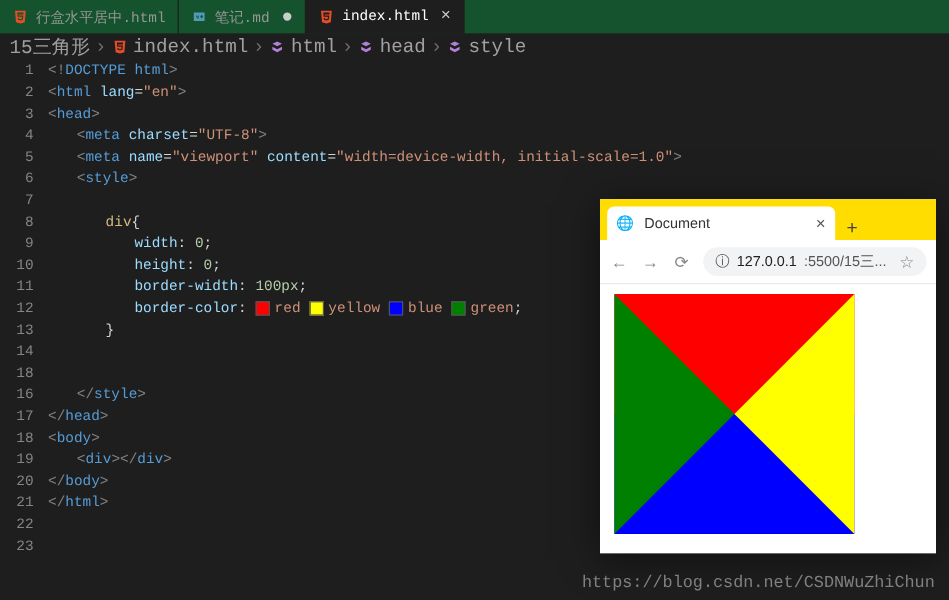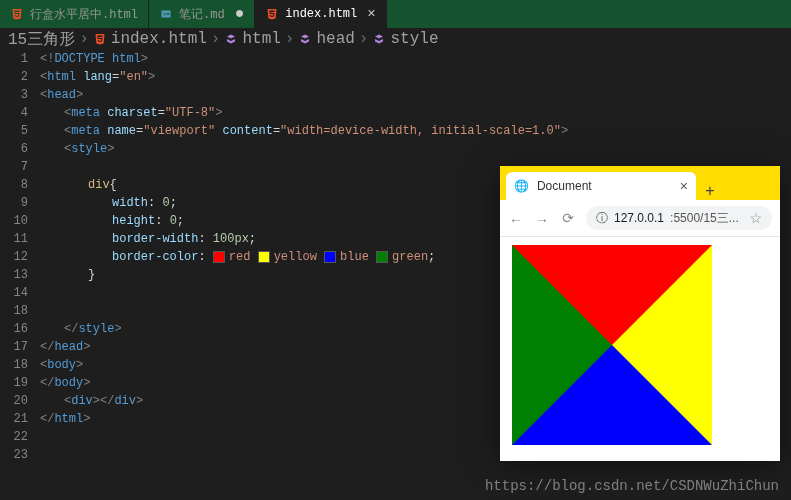--- a/index.html
+++ b/index.html
@@ -267,22 +267,22 @@
       <div><span class="i3"><span class="pr">width</span><span class="pu">: </span><span class="nu">0</span><span class="pu">;</span></span></div>
       <div><span class="i3"><span class="pr">height</span><span class="pu">: </span><span class="nu">0</span><span class="pu">;</span></span></div>
       <div><span class="i3"><span class="pr">border-width</span><span class="pu">: </span><span class="nu">100px</span><span class="pu">;</span></span></div>
       <div><span class="i3"><span class="pr">border-color</span><span class="pu">: </span><span class="sw red"></span><span class="va">red</span> <span class="sw yellow"></span><span class="va">yellow</span> <span class="sw blue"></span><span class="va">blue</span> <span class="sw green"></span><span class="va">green</span><span class="pu">;</span></span></div>
       <div><span class="i2"><span class="pu">}</span></span></div>
       <div></div>
       <div></div>
       <div><span class="i1"><span class="br">&lt;/</span><span class="tg">style</span><span class="br">&gt;</span></span></div>
       <div><span class="br">&lt;/</span><span class="tg">head</span><span class="br">&gt;</span></div>
       <div><span class="br">&lt;</span><span class="tg">body</span><span class="br">&gt;</span></div>
+      <div><span class="i1"><span class="br">&lt;</span><span class="tg">div</span><span class="br">&gt;&lt;/</span><span class="tg">div</span><span class="br">&gt;</span></span></div>
       <div><span class="br">&lt;/</span><span class="tg">body</span><span class="br">&gt;</span></div>
-      <div><span class="i1"><span class="br">&lt;</span><span class="tg">div</span><span class="br">&gt;&lt;/</span><span class="tg">div</span><span class="br">&gt;</span></span></div>
       <div><span class="br">&lt;/</span><span class="tg">html</span><span class="br">&gt;</span></div>
     </div>
 </div>
 
 <div class="browser">
   <div class="browser-top">
     <div class="btab">
       <span>🌐</span>
       <span>Document</span>
       <span class="bclose">×</span>

